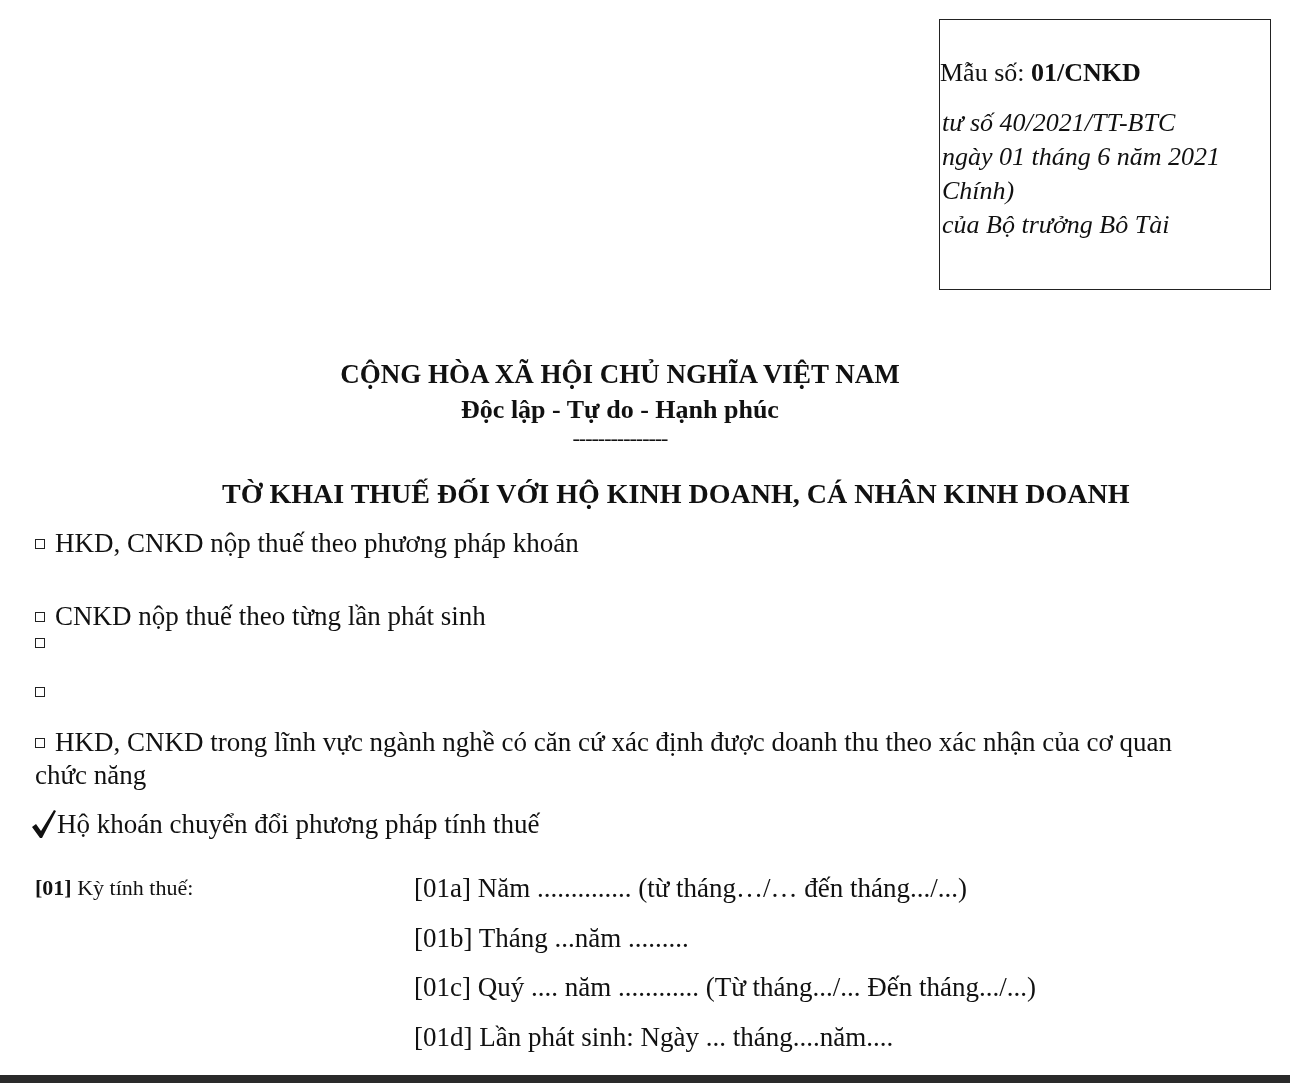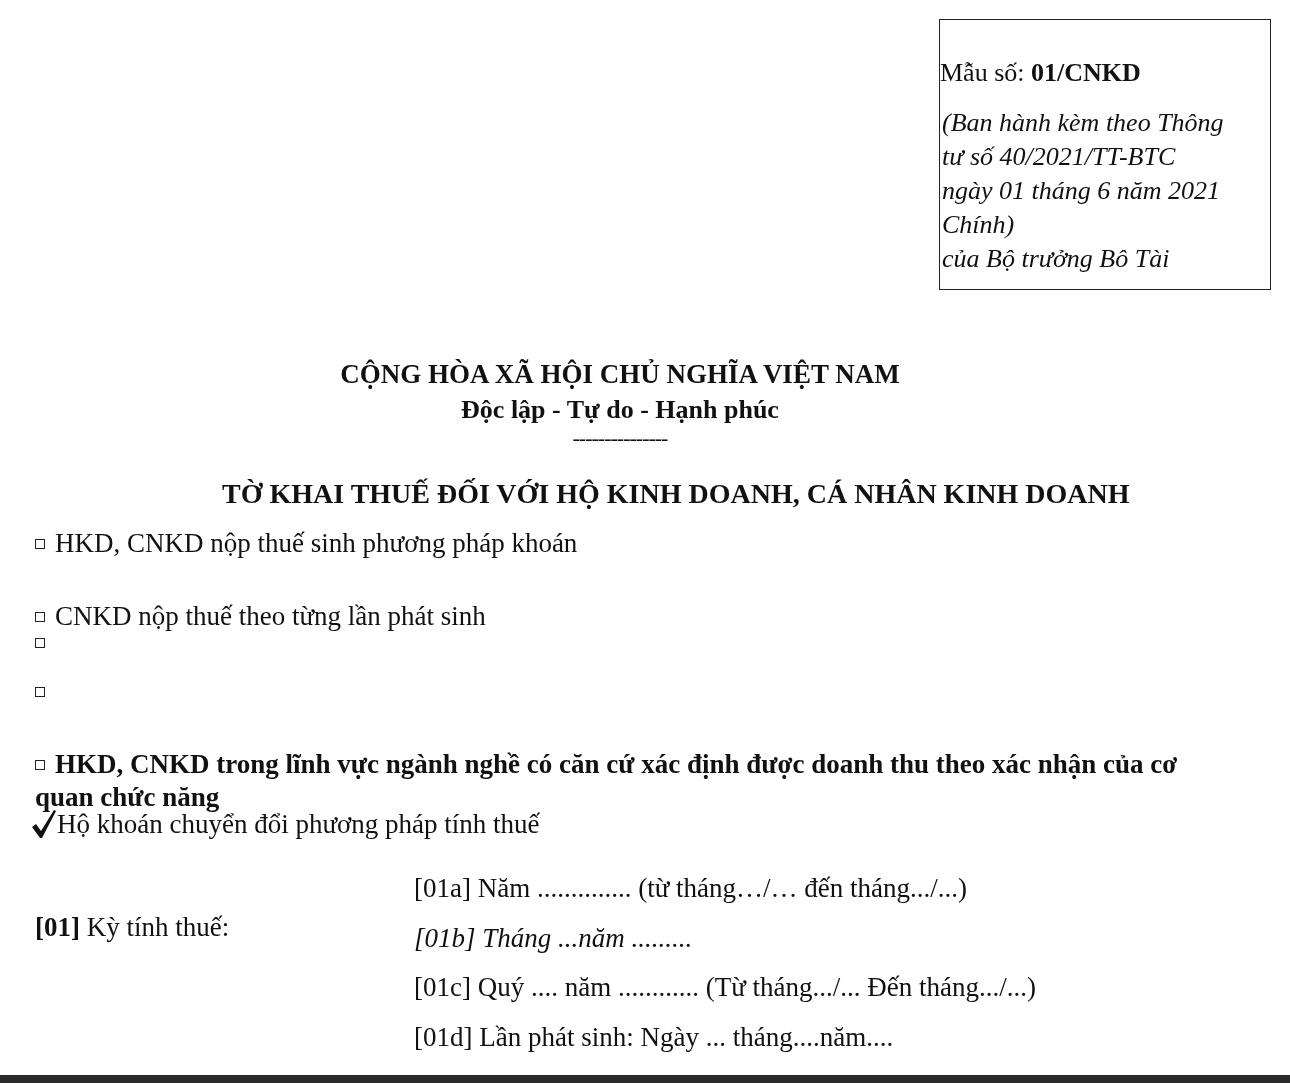--- a/index.html
+++ b/index.html
@@ -110,22 +110,22 @@
       display: inline-block;
       width: 26px;
       height: 30px;
       vertical-align: -6px;
       margin-left: -4px;
     }
 
     .period-label {
       position: absolute;
       left: 35px;
-      top: 910px;
-      font-size: 27px;
+      top: 871px;
+      font-size: 22px;
       line-height: 34px;
       white-space: nowrap;
     }
     .period-label b { font-weight: bold; }
     .period-line {
       position: absolute;
       left: 414px;
       font-size: 27px;
       line-height: 34px;
       white-space: nowrap;
@@ -141,55 +141,54 @@
     }
   </style>
 </head>
 <body>
 
 <div class="form-box">
   <div class="form-number">
     <span>Mẫu số: </span><b>01/CNKD</b>
   </div>
   <div class="form-note">
-    <span>(Ban hành kèm theo Thông</span>
     <span>tư số 40/2021/TT-BTC</span>
     <span>ngày 01 tháng 6 năm 2021</span>
     <span>Chính)</span>
     <span>của Bộ trưởng Bô Tài</span>
   </div>
 </div>
 
 <div class="nation">CỘNG HÒA XÃ HỘI CHỦ NGHĨA VIỆT NAM</div>
 <div class="motto">Độc lập - Tự do - Hạnh phúc</div>
 <div class="separator">---------------</div>
 <div class="doc-title">TỜ KHAI THUẾ ĐỐI VỚI HỘ KINH DOANH, CÁ NHÂN KINH DOANH</div>
 
 <div class="option" style="top:527px;">
-  <span class="box"></span><span>HKD, CNKD nộp thuế sinh phương pháp khoán</span>
+  <span class="box"></span><span>HKD, CNKD nộp thuế theo phương pháp khoán</span>
 </div>
 <div class="option" style="top:600px;">
   <span class="box"></span><span>CNKD nộp thuế theo từng lần phát sinh</span>
 </div>
 <div class="option" style="top:626px;">
   <span class="box"></span>
 </div>
 <div class="option" style="top:675px;">
   <span class="box"></span>
 </div>
-<div class="option option-wrap" style="top:748px;font-weight:bold;">
+<div class="option option-wrap" style="top:726px;">
   <span class="box"></span><span>HKD, CNKD trong lĩnh vực ngành nghề có căn cứ xác định được doanh thu theo xác nhận của cơ quan chức năng</span>
 </div>
 <div class="option" style="top:808px;">
   <svg class="check" viewBox="0 0 26 30">
     <path d="M1 18 L5 15 L10 22 L23 1 L25 2 L11 29 L9 29 Z" fill="#111"></path>
   </svg><span>Hộ khoán chuyển đổi phương pháp tính thuế</span>
 </div>
 
 <div class="period-label">
   <b>[01]</b><span> Kỳ tính thuế:</span>
 </div>
 <div class="period-line" style="top:871px;">[01a] Năm .............. (từ tháng…/… đến tháng.../...)</div>
-<div class="period-line" style="top:921px;font-style:italic;">[01b] Tháng ...năm .........</div>
+<div class="period-line" style="top:921px;">[01b] Tháng ...năm .........</div>
 <div class="period-line" style="top:970px;">[01c] Quý .... năm ............ (Từ tháng.../... Đến tháng.../...)</div>
 <div class="period-line" style="top:1020px;">[01d] Lần phát sinh: Ngày ... tháng....năm....</div>
 
 <div class="bottom-bar"></div>
 
 </body></html>

